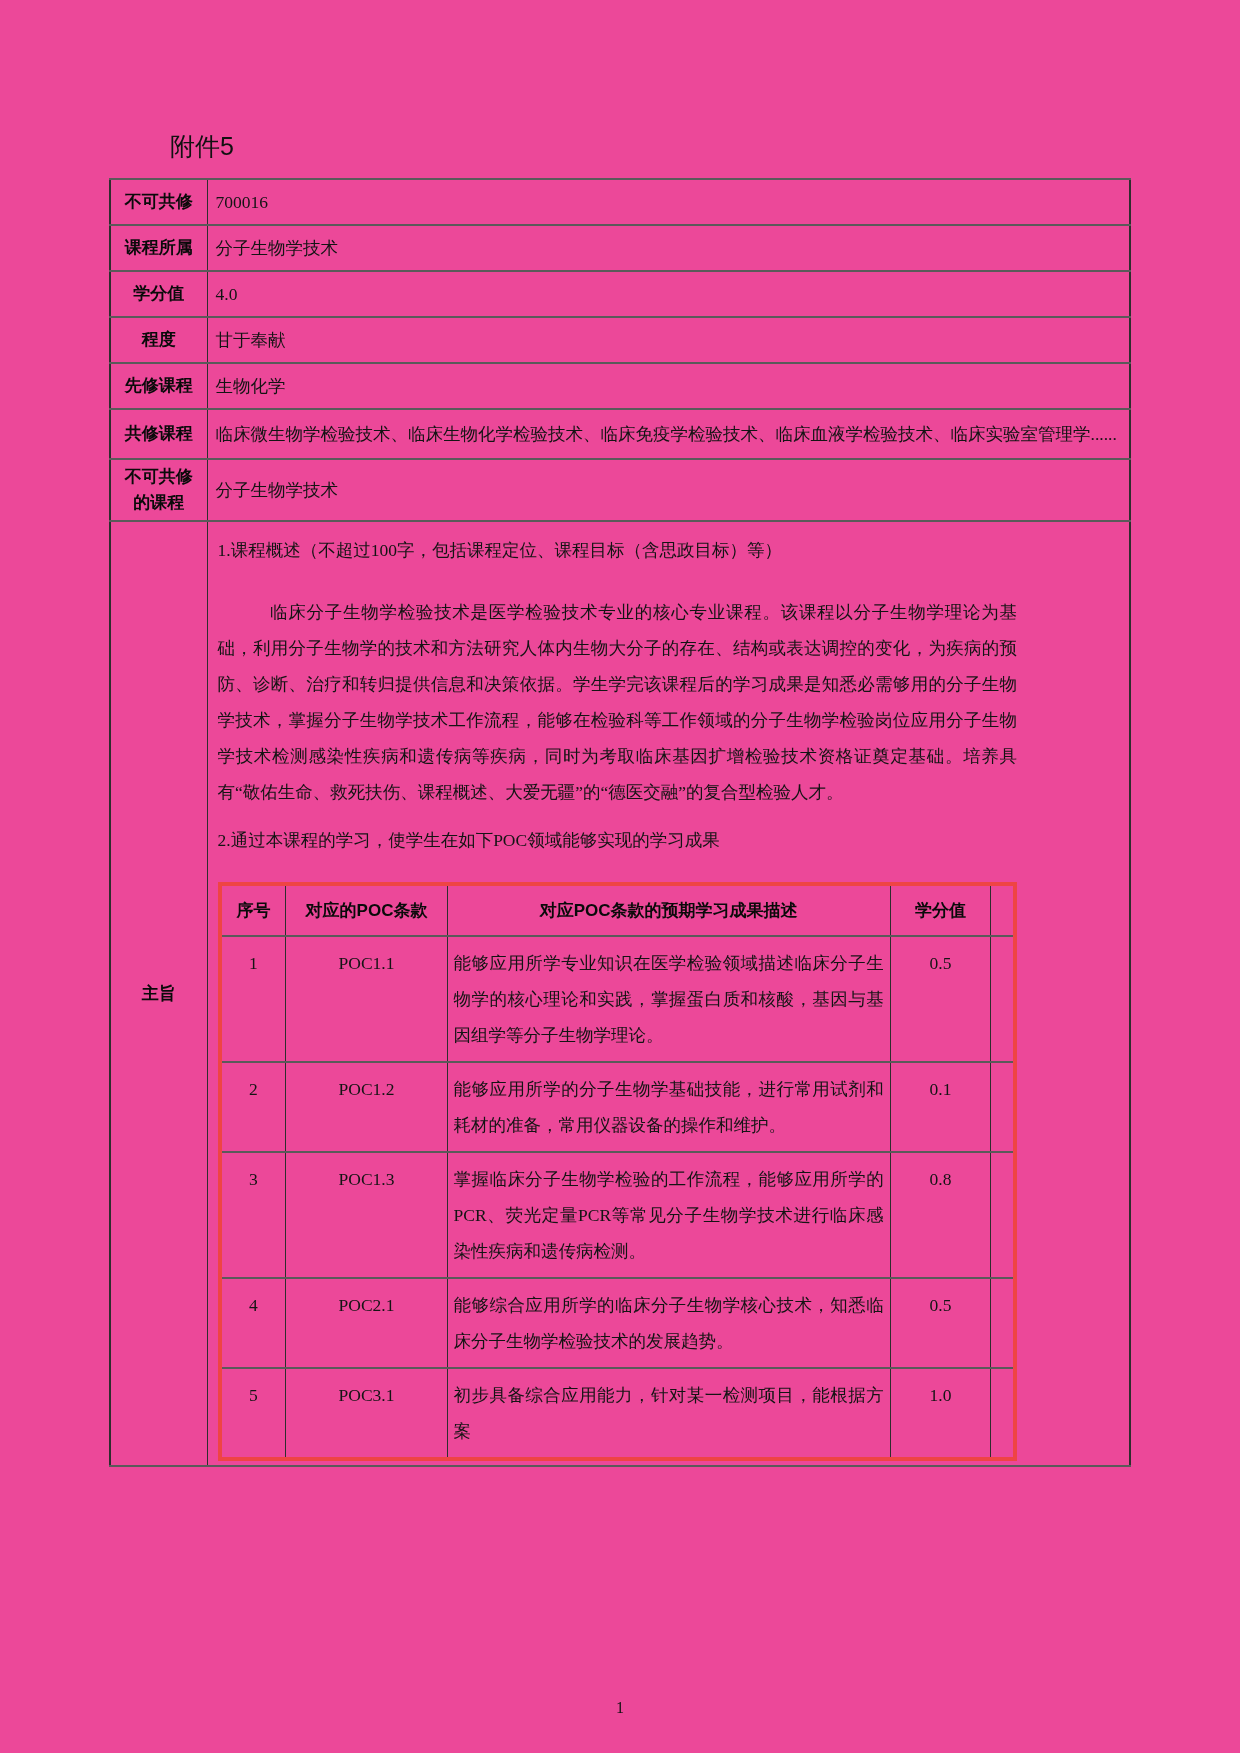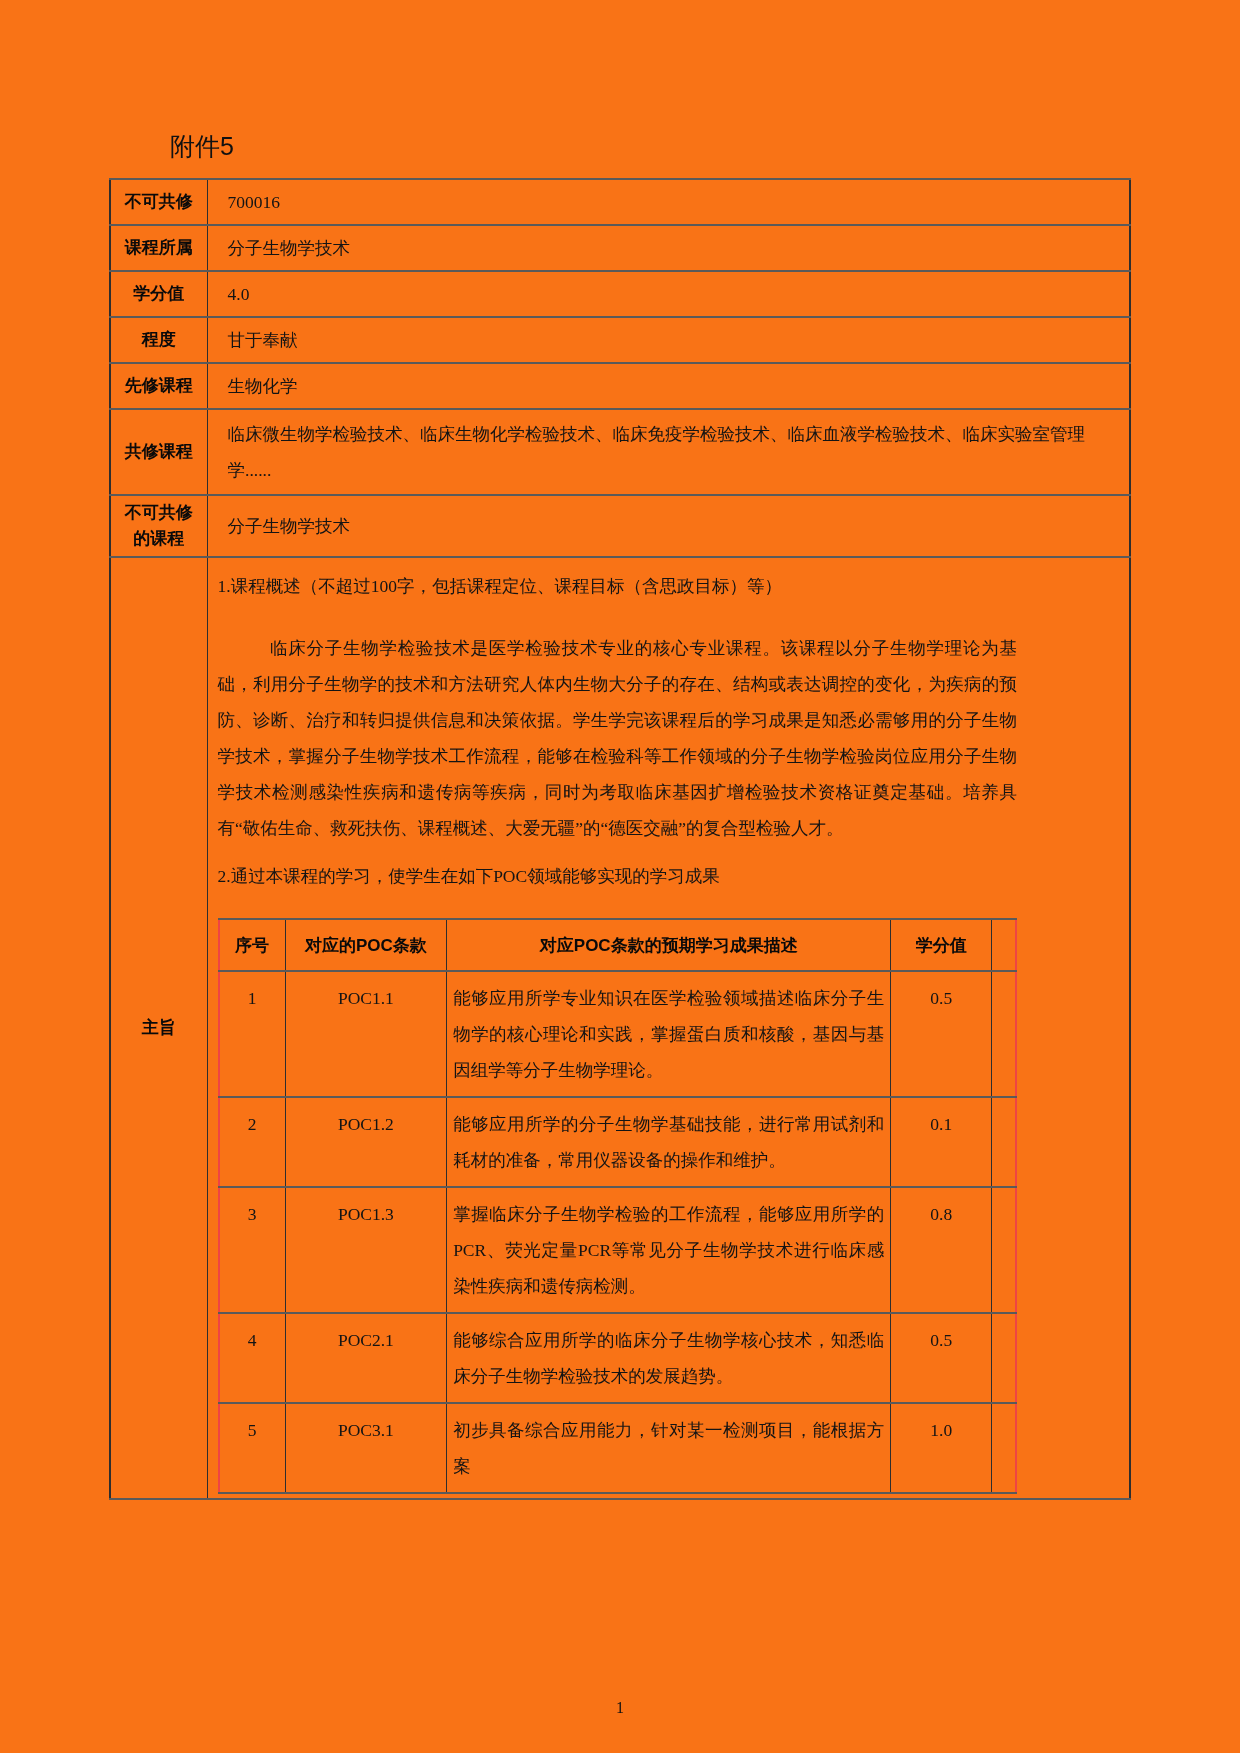--- a/index.html
+++ b/index.html
@@ -2,21 +2,21 @@
 <html><head>
 <meta charset="utf-8">
 <style>
   * { box-sizing: border-box; margin: 0; padding: 0; }
   html, body { background: #e8e8e8; }
   .page {
     position: relative;
     width: 1240px;
     height: 1753px;
     margin: 0 auto;
-    background: #f97316;
+    background: #ec4899;
     color: #1a1a1a;
     font-family: "Liberation Serif", serif;
     overflow: hidden;
   }
   .attachment {
     margin: 130px 0 0 170px;
     font-family: "Liberation Sans", sans-serif;
     font-size: 25px;
     font-weight: 500;
     color: #111;
@@ -52,21 +52,21 @@
     font-size: 17px;
     line-height: 26px;
     padding: 4px 3px;
     white-space: pre-line;
     color: #0a0a0a;
   }
   td.val {
     vertical-align: middle;
     font-size: 17.5px;
     line-height: 36px;
-    padding: 4px 20px;
+    padding: 4px 8px;
     height: 44px;
     color: #141414;
     border-radius: 12px;
   }
   td.main-cell {
     vertical-align: top;
     padding: 10px 112px 4px 10px;
     border-radius: 21px;
   }
   .sec-h {
@@ -81,21 +81,21 @@
     line-height: 36px;
     text-indent: 3em;
     text-align: justify;
     color: #141414;
   }
   table.inner {
     width: 100%;
     margin-top: 24px;
     border-collapse: collapse;
     table-layout: fixed;
-    border: 2px solid #ef4444;
+    border: 4px solid #ef4444;
   }
   table.inner th, table.inner td {
     border-left: 1px solid #2e2e2e;
     border-right: 1px solid #2e2e2e;
     border-top: 2px solid #5a5a5a;
     border-bottom: 2px solid #5a5a5a;
   }
   table.inner th {
     height: 52px;
     font-family: "Liberation Sans", sans-serif;

